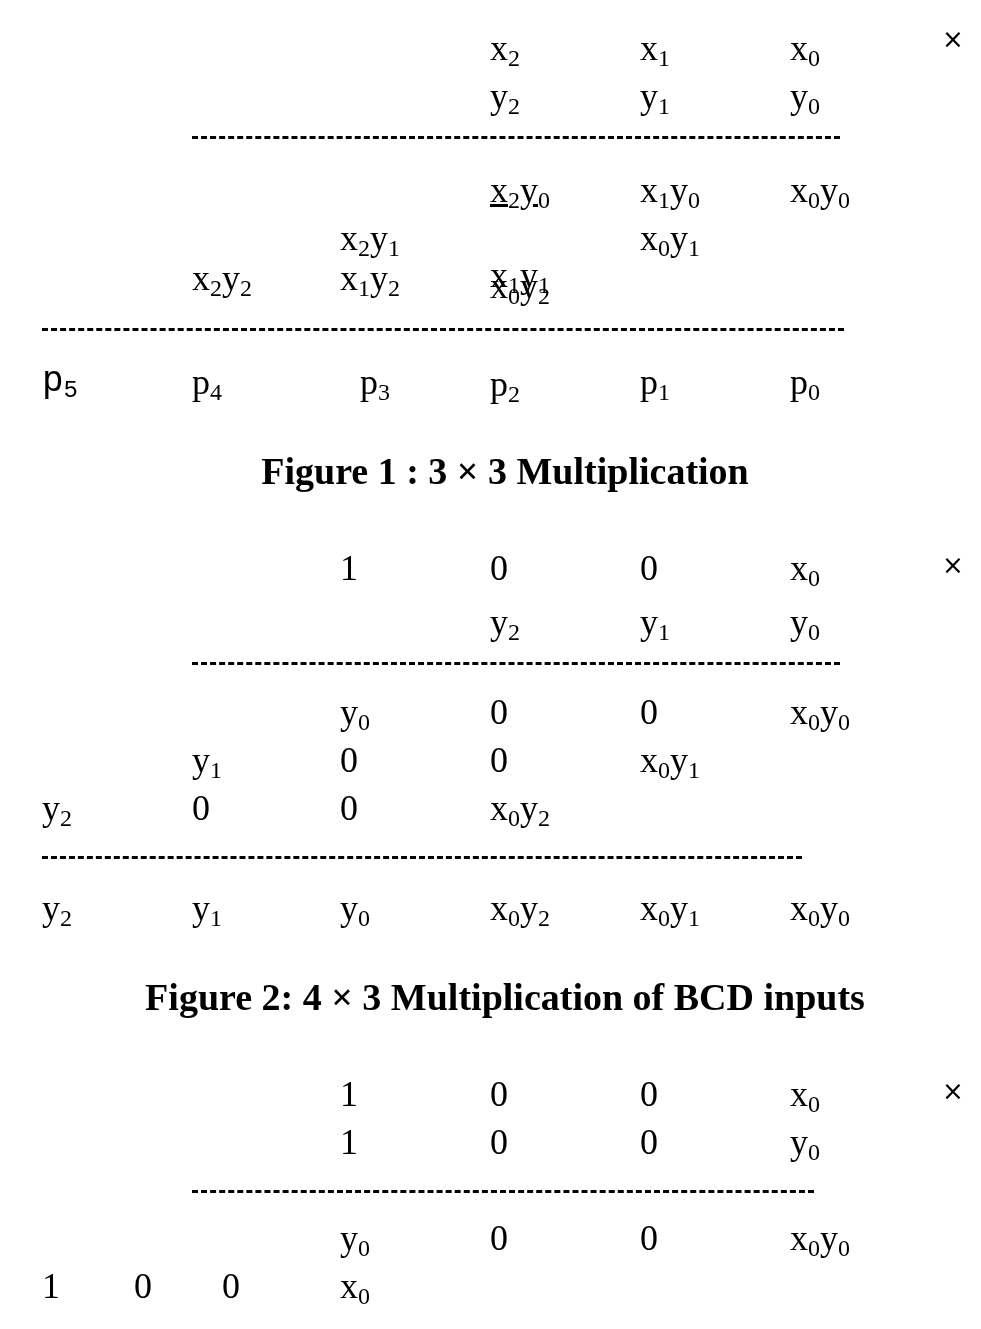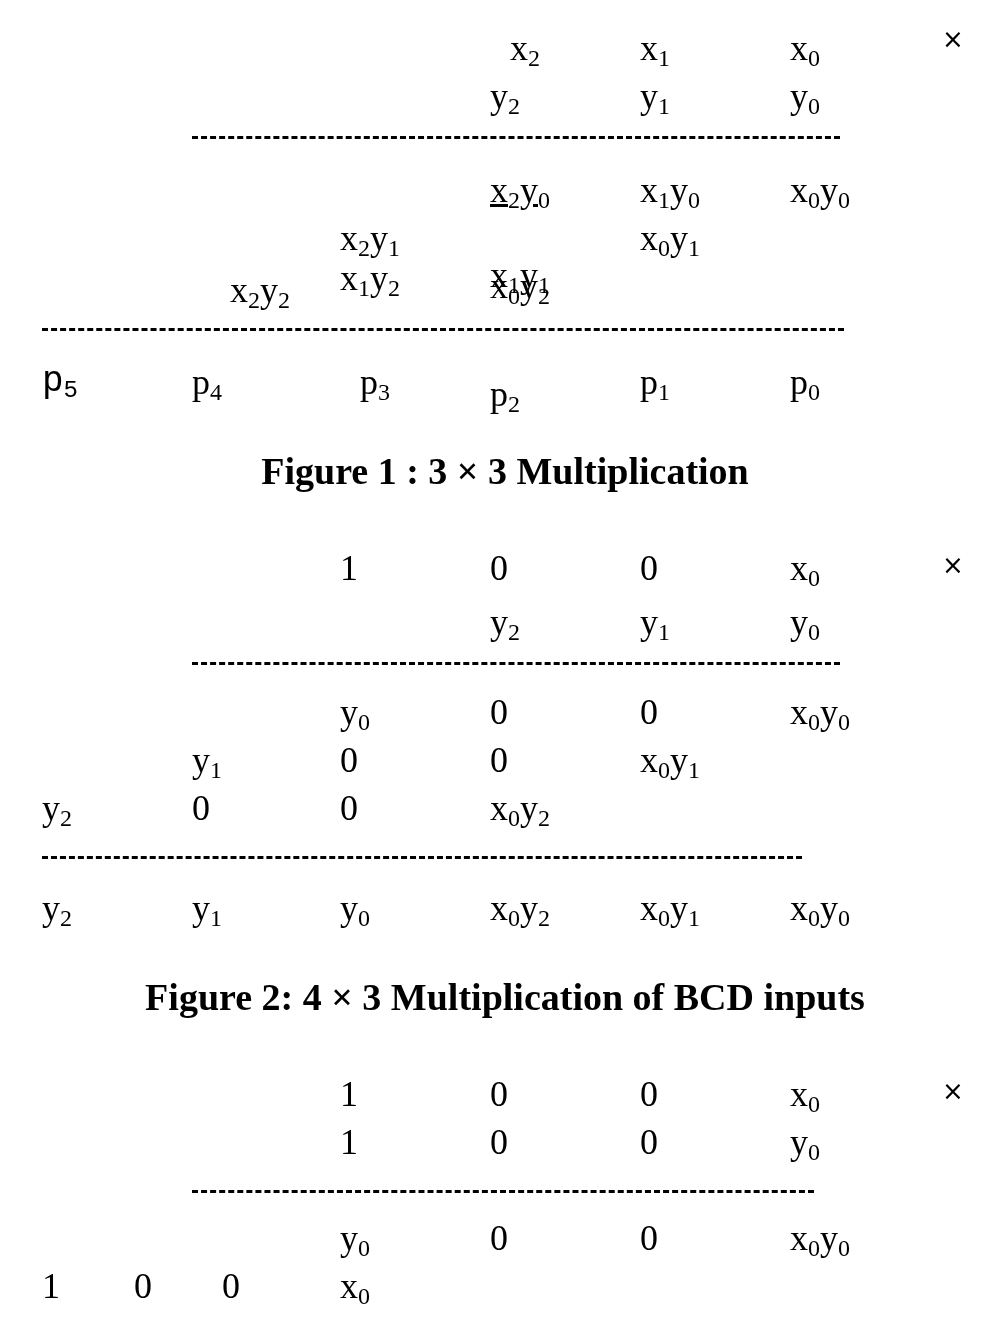--- a/index.html
+++ b/index.html
@@ -8,39 +8,39 @@
   .cell { position: absolute; font-size: 36px; line-height: 1; white-space: nowrap; }
   .cell sub { font-size: 24px; vertical-align: -6px; line-height: 0; }
   .times { position: absolute; font-family: "DejaVu Sans", sans-serif; font-size: 26px; line-height: 1; }
   .rule { position: absolute; height: 0; border-top: 3px dashed #000; }
   .caption { position: absolute; left: 0; width: 1010px; text-align: center; font-weight: bold; font-size: 38px; line-height: 1; }
 </style>
 </head>
 <body>
 
 <div id="doc">
-    <div class="cell" style="left: 490px; top: 30px; margin-left: 20px;">x<sub>2</sub></div>
+    <div class="cell" style="left: 490px; top: 30px;">x<sub>2</sub></div>
     <div class="cell" style="left: 640px; top: 30px;">x<sub>1</sub></div>
     <div class="cell" style="left: 790px; top: 30px;">x<sub>0</sub></div>
     <div class="cell" style="left: 490px; top: 78px;">y<sub>2</sub></div>
     <div class="cell" style="left: 640px; top: 78px;">y<sub>1</sub></div>
     <div class="cell" style="left: 790px; top: 78px;">y<sub>0</sub></div>
     <div class="cell" style="left: 490px; top: 172px; text-decoration: underline;">x<sub>2</sub>y<sub>0</sub></div>
     <div class="cell" style="left: 640px; top: 172px;">x<sub>1</sub>y<sub>0</sub></div>
     <div class="cell" style="left: 790px; top: 172px;">x<sub>0</sub>y<sub>0</sub></div>
     <div class="cell" style="left: 340px; top: 220px;">x<sub>2</sub>y<sub>1</sub></div>
     <div class="cell" style="left: 490px; top: 236px; margin-top: 21px;">x<sub>1</sub>y<sub>1</sub></div>
     <div class="cell" style="left: 640px; top: 220px;">x<sub>0</sub>y<sub>1</sub></div>
-    <div class="cell" style="left: 192px; top: 272px; margin-left: 38px;">x<sub>2</sub>y<sub>2</sub></div>
+    <div class="cell" style="left: 192px; top: 260px;">x<sub>2</sub>y<sub>2</sub></div>
     <div class="cell" style="left: 340px; top: 260px;">x<sub>1</sub>y<sub>2</sub></div>
     <div class="cell" style="left: 490px; top: 268px;">x<sub>0</sub>y<sub>2</sub></div>
     <div class="cell" style="left: 42px; top: 364px; font-family: Liberation Mono, monospace;">p<sub>5</sub></div>
     <div class="cell" style="left: 192px; top: 364px;">p<sub>4</sub></div>
     <div class="cell" style="left: 360px; top: 364px;">p<sub>3</sub></div>
-    <div class="cell" style="left: 490px; top: 376px;">p<sub>2</sub></div>
+    <div class="cell" style="left: 490px; top: 366px;">p<sub>2</sub></div>
     <div class="cell" style="left: 640px; top: 364px;">p<sub>1</sub></div>
     <div class="cell" style="left: 790px; top: 364px;">p<sub>0</sub></div>
     <div class="cell" style="left: 340px; top: 550px;">1</div>
     <div class="cell" style="left: 490px; top: 550px;">0</div>
     <div class="cell" style="left: 640px; top: 550px;">0</div>
     <div class="cell" style="left: 790px; top: 550px;">x<sub>0</sub></div>
     <div class="cell" style="left: 490px; top: 604px;">y<sub>2</sub></div>
     <div class="cell" style="left: 640px; top: 604px;">y<sub>1</sub></div>
     <div class="cell" style="left: 790px; top: 604px;">y<sub>0</sub></div>
     <div class="cell" style="left: 340px; top: 694px;">y<sub>0</sub></div>

